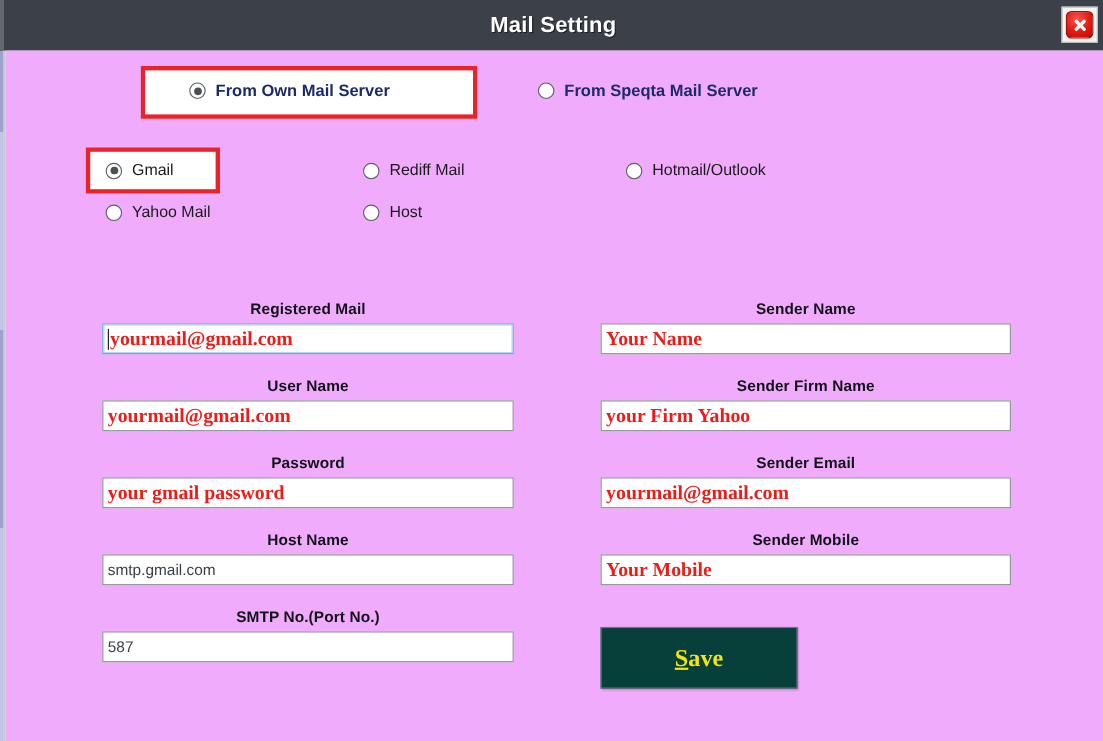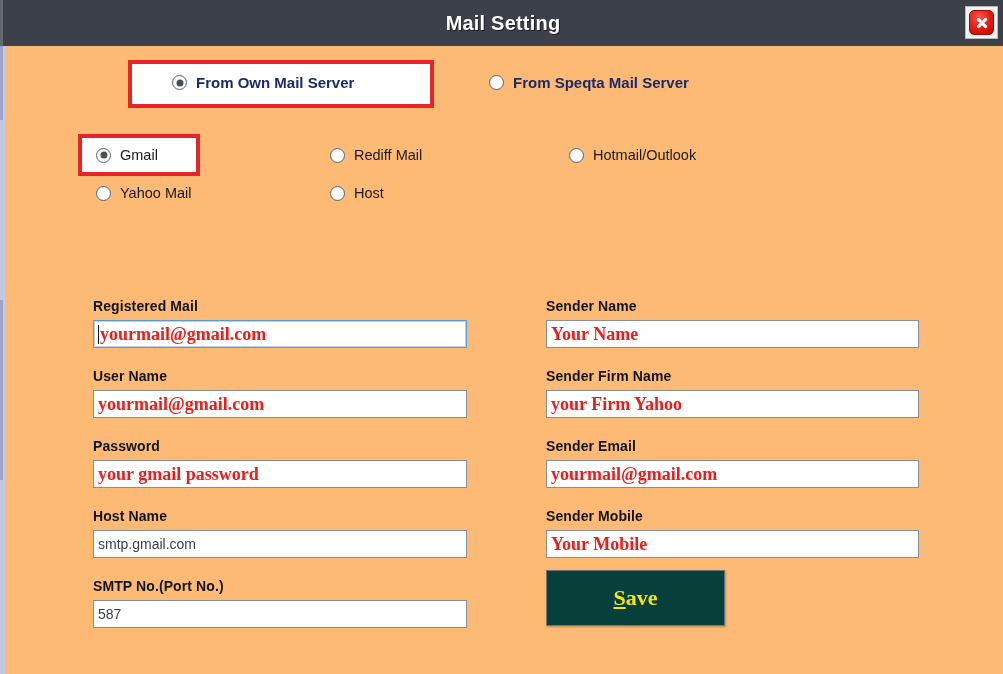--- a/index.html
+++ b/index.html
@@ -85,21 +85,22 @@
     border-radius: 1px;
   }
   .close-inner::before { transform: translate(-50%,-50%) rotate(45deg); }
   .close-inner::after  { transform: translate(-50%,-50%) rotate(-45deg); }
 
   
   .content {
     position: absolute;
     left: 5px; top: 46px;
     width: 998px; height: 628px;
-    background: #fdba74;
+    background: #f0abfc;
+    text-align: center;
   }
   .hl-box {
     position: absolute;
     border: 4px solid #e8232a;
     background: #ffffff;
     box-sizing: border-box;
   }
   .hl-server { left: 123px; top: 14px; width: 306px; height: 48px; }
   .hl-gmail  { left: 73px;  top: 88px; width: 122px; height: 42px; }
 
@@ -151,21 +152,20 @@
   .rp-other   { left: 325px; top: 139px; }
 
   
   .form {
     position: absolute;
     left: 0; top: 0;
     width: 998px; height: 628px;
   }
   .field {
     position: absolute;
-    margin-top: 26px;
   }
   .field-label {
     font-size: 14px;
     font-weight: bold;
     color: #111318;
     margin-bottom: 6px;
     letter-spacing: .1px;
     white-space: nowrap;
   }
   .field-input {

